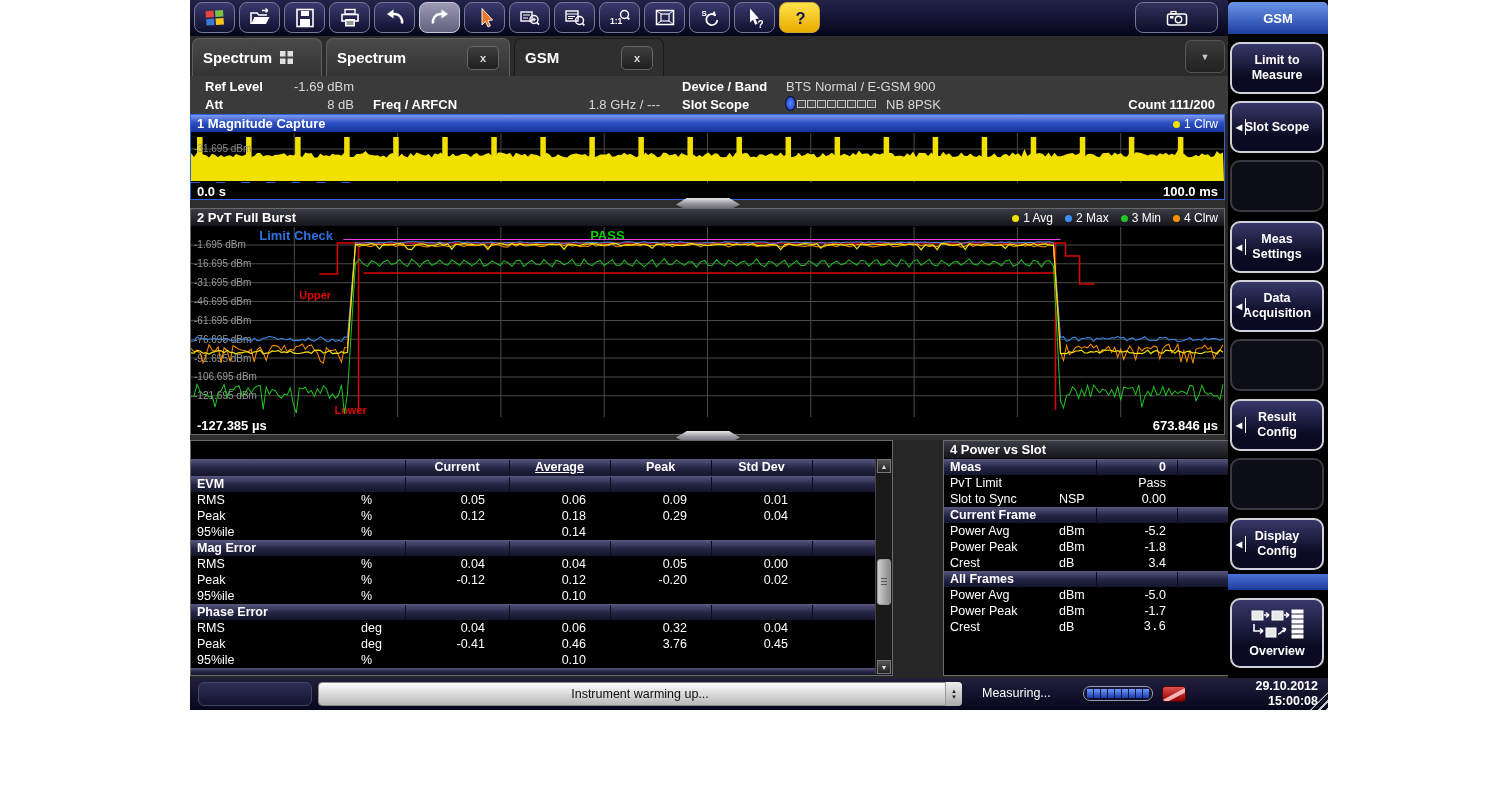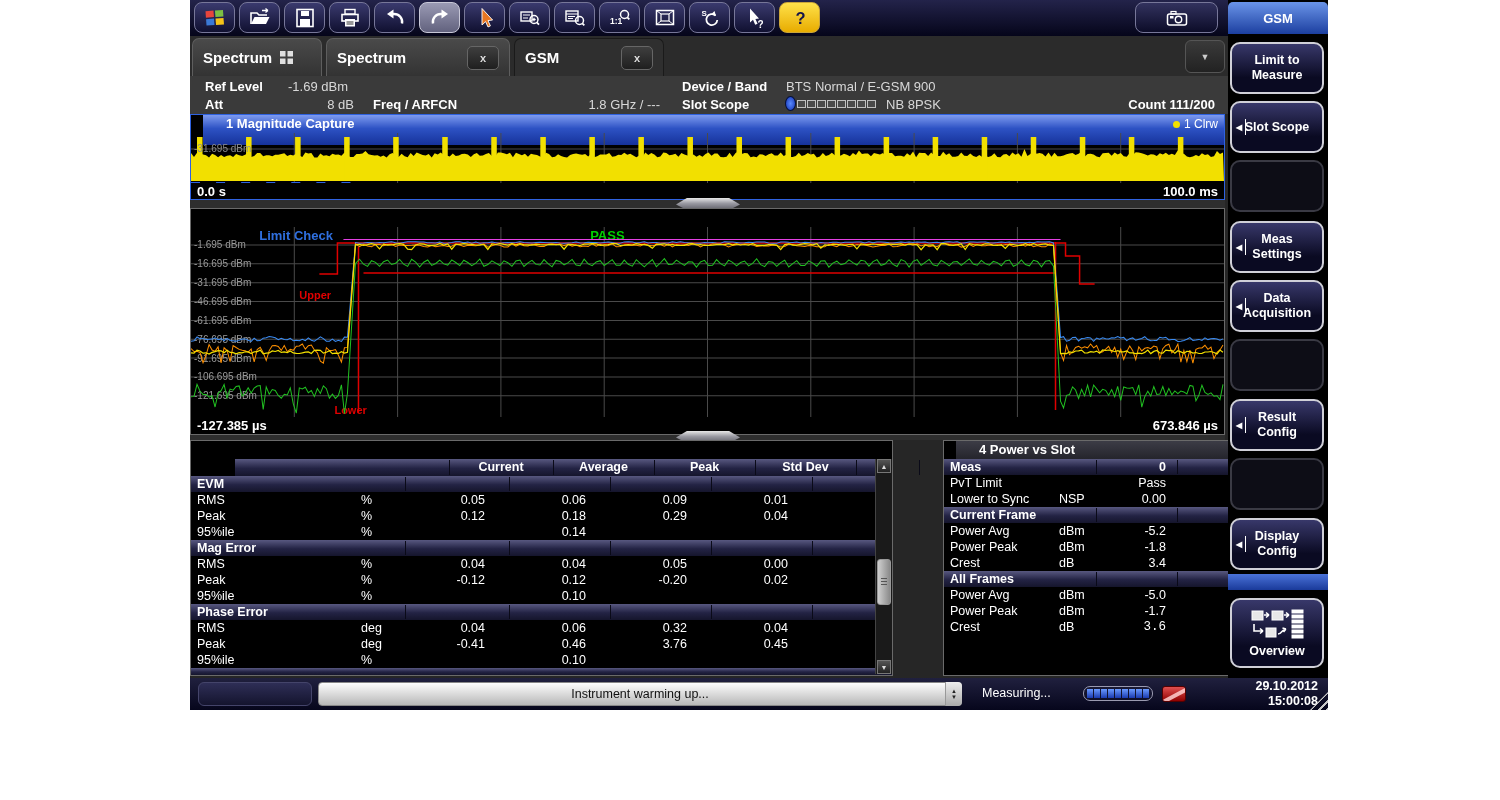--- a/index.html
+++ b/index.html
@@ -38,23 +38,23 @@
   #infobar { position:absolute; left:0; top:76px; width:1038px; height:38px; background:#3a3a3a;
     font-size:13px; color:#d8d8d8; }
   #infobar .lbl { color:#fff; font-weight:bold; }
   #infobar span { position:absolute; white-space:nowrap; }
   .slider { position:absolute; display:flex; align-items:center; }
   .slider .knob { width:11px; height:15px; background:radial-gradient(#5a8aff,#1030b0); border:1px solid #06103a;
     border-radius:50%; margin-right:1px; }
   .slider .seg { width:9px; height:8px; border:1px solid #c0c0c0; background:#4a4a4a; margin-right:1px; }
 
   
-  .win-title { position:absolute; left:12px; top:0; right:0; height:30px;
+  .win-title { position:absolute; left:0; top:0; right:0; height:17px;
     background:linear-gradient(#3c3c46,#15151b); color:#fff; font-size:13px; font-weight:bold;
-    line-height:18px; padding-left:23px; }
+    line-height:18px; padding-left:6px; }
   .win-title.focus { background:linear-gradient(#7e9bf0,#2d52c4 45%,#16329a); }
   .legend { position:absolute; right:6px; top:0; height:18px; display:flex; align-items:center; gap:12px; }
   .legend .li { display:flex; align-items:center; gap:4px; color:#fff; font-size:12px; font-weight:normal; }
   .legend .dot { width:7px; height:7px; border-radius:50%; }
   .xaxis { position:absolute; left:0; right:0; bottom:0; background:#000; color:#fff;
     font-weight:bold; font-size:13px; }
   .xaxis .xl { position:absolute; left:6px; top:1px; }
   .xaxis .xr { position:absolute; right:6px; top:1px; }
 
   #win1 { position:absolute; left:0; top:114px; width:1035px; height:86px; background:#000;
@@ -72,21 +72,21 @@
   #win2 .chart { position:absolute; left:0; top:18px; width:100%; height:192px; }
   #win2 .xaxis { height:17px; }
 
   
   #win3 { position:absolute; left:0; top:440px; width:703px; height:236px; background:#000;
     border:1px solid #6a6a6a; }
   #win4 { position:absolute; left:705px; top:440px; width:330px; height:236px; background:#000;
     border:1px solid #6a6a6a;margin-left:48px; }
   .trow { position:absolute; left:0; right:0; height:16px; line-height:16px; color:#fff; font-size:12.5px; }
   .tsec { background:linear-gradient(#585880,#232344 55%,#15152c); font-weight:bold; }
-  .thdr { background:linear-gradient(#585880,#232344 55%,#15152c); font-weight:bold; height:17px; line-height:17px;margin-left:44px; }
+  .thdr { background:linear-gradient(#585880,#232344 55%,#15152c); font-weight:bold; height:17px; line-height:17px; }
   .tname { position:absolute; left:6px; }
   .tsep { position:absolute; top:1px; bottom:1px; border-left:1px solid #0a0a18; }
   .thcell { position:absolute; text-align:center; }
   .tnum { position:absolute; text-align:right; }
   .tunit { position:absolute; }
 
   
   .scrollbar { position:absolute; top:18px; bottom:1px; width:17px; background:#1a1a1a; border-left:1px solid #444; }
   .sb-btn { position:absolute; left:1px; right:1px; height:14px; background:linear-gradient(#555,#222);
     border:1px solid #777; color:#ddd; font-size:7px; text-align:center; line-height:13px; }
@@ -294,21 +294,21 @@
             </div>
           </div>
         </div>
     <div id="tab-dropdown">
       <span>▼</span>
     </div>
   </div>
 
   <div id="infobar">
     <span class="lbl" style="left:15px;top:3px">Ref Level</span>
-    <span style="left:92px;top:3px;width:72px;text-align:center">-1.69 dBm</span>
+    <span style="left:92px;top:3px;width:72px;text-align:right">-1.69 dBm</span>
     <span class="lbl" style="left:15px;top:21px">Att</span>
     <span style="left:92px;top:21px;width:72px;text-align:right">8 dB</span>
     <span class="lbl" style="left:183px;top:21px">Freq / ARFCN</span>
     <span style="left:340px;top:21px;width:130px;text-align:right">1.8 GHz / ---</span>
     <span class="lbl" style="left:492px;top:3px">Device / Band</span>
     <span style="left:596px;top:3px">BTS Normal / E-GSM 900</span>
     <span class="lbl" style="left:492px;top:21px">Slot Scope</span>
     <div class="slider" style="left:595px;top:20px">
       <div class="knob"></div>
       <div id="slot-segs" style="display:flex">
@@ -382,20 +382,41 @@
       <span class="xl">0.0 s</span>
       <span class="xr">100.0 ms</span>
     </div>
   </div>
 
   <div class="splitter" style="top:200px;height:8px">
     <div class="handle" style="top:-2px"></div>
   </div>
 
   <div id="win2">
+    <div class="win-title">
+      <span>2 PvT Full Burst</span>
+      <div class="legend" id="legend2">
+            <span class="li">
+              <span class="dot" style="background: rgb(242, 224, 0);"></span>
+              <span>1 Avg</span>
+            </span>
+            <span class="li">
+              <span class="dot" style="background: rgb(59, 141, 245);"></span>
+              <span>2 Max</span>
+            </span>
+            <span class="li">
+              <span class="dot" style="background: rgb(33, 194, 33);"></span>
+              <span>3 Min</span>
+            </span>
+            <span class="li">
+              <span class="dot" style="background: rgb(255, 144, 0);"></span>
+              <span>4 Clrw</span>
+            </span>
+          </div>
+    </div>
     <svg class="chart" id="chart2-svg" viewBox="0 0 1030 192" preserveAspectRatio="none">
           <line x1="103" y1="0" x2="103" y2="192" stroke="#4a4a4a"></line>
           <line x1="206" y1="0" x2="206" y2="192" stroke="#4a4a4a"></line>
           <line x1="309" y1="0" x2="309" y2="192" stroke="#4a4a4a"></line>
           <line x1="412" y1="0" x2="412" y2="192" stroke="#4a4a4a"></line>
           <line x1="515" y1="0" x2="515" y2="192" stroke="#4a4a4a"></line>
           <line x1="618" y1="0" x2="618" y2="192" stroke="#4a4a4a"></line>
           <line x1="721" y1="0" x2="721" y2="192" stroke="#4a4a4a"></line>
           <line x1="824" y1="0" x2="824" y2="192" stroke="#4a4a4a"></line>
           <line x1="927" y1="0" x2="927" y2="192" stroke="#4a4a4a"></line>
@@ -436,21 +457,21 @@
   </div>
 
   <div class="splitter" style="top:435px;height:5px">
     <div class="handle" style="top:-4px"></div>
   </div>
 
   <div id="win3">
     <div id="win3-table">
           <div class="trow thdr" style="top: 18px;">
             <span class="thcell" style="left: 214px; width: 104px;">Current</span>
-            <span class="thcell" style="left: 318px; width: 101px;">Average</span>
+            <span class="thcell" style="left: 318px; width: 101px; text-decoration: underline;">Average</span>
             <span class="thcell" style="left: 419px; width: 101px;">Peak</span>
             <span class="thcell" style="left: 520px; width: 101px;">Std Dev</span>
             <i class="tsep" style="left: 214px;"></i>
             <i class="tsep" style="left: 318px;"></i>
             <i class="tsep" style="left: 419px;"></i>
             <i class="tsep" style="left: 520px;"></i>
             <i class="tsep" style="left: 621px;"></i>
             <i class="tsep" style="left: 684px;"></i>
           </div>
           <div class="trow tsec" style="top: 35px;">
@@ -560,21 +581,21 @@
             <i class="tsep" style="left: 152px;"></i>
             <i class="tsep" style="left: 233px;"></i>
             <span class="tname">Meas</span>
             <span class="tnum" style="left: 152px; width: 70px; font-weight: bold;">0</span>
           </div>
           <div class="trow" style="top: 34px;">
             <span class="tname">PvT Limit</span>
             <span class="tnum" style="left: 152px; width: 70px;">Pass</span>
           </div>
           <div class="trow" style="top: 50px;">
-            <span class="tname">Lower to Sync</span>
+            <span class="tname">Slot to Sync</span>
             <span class="tunit" style="left: 115px;">NSP</span>
             <span class="tnum" style="left: 152px; width: 70px;">0.00</span>
           </div>
           <div class="trow tsec" style="top: 66px;">
             <i class="tsep" style="left: 152px;"></i>
             <i class="tsep" style="left: 233px;"></i>
             <span class="tname">Current Frame</span>
           </div>
           <div class="trow" style="top: 82px;">
             <span class="tname">Power Avg</span>

